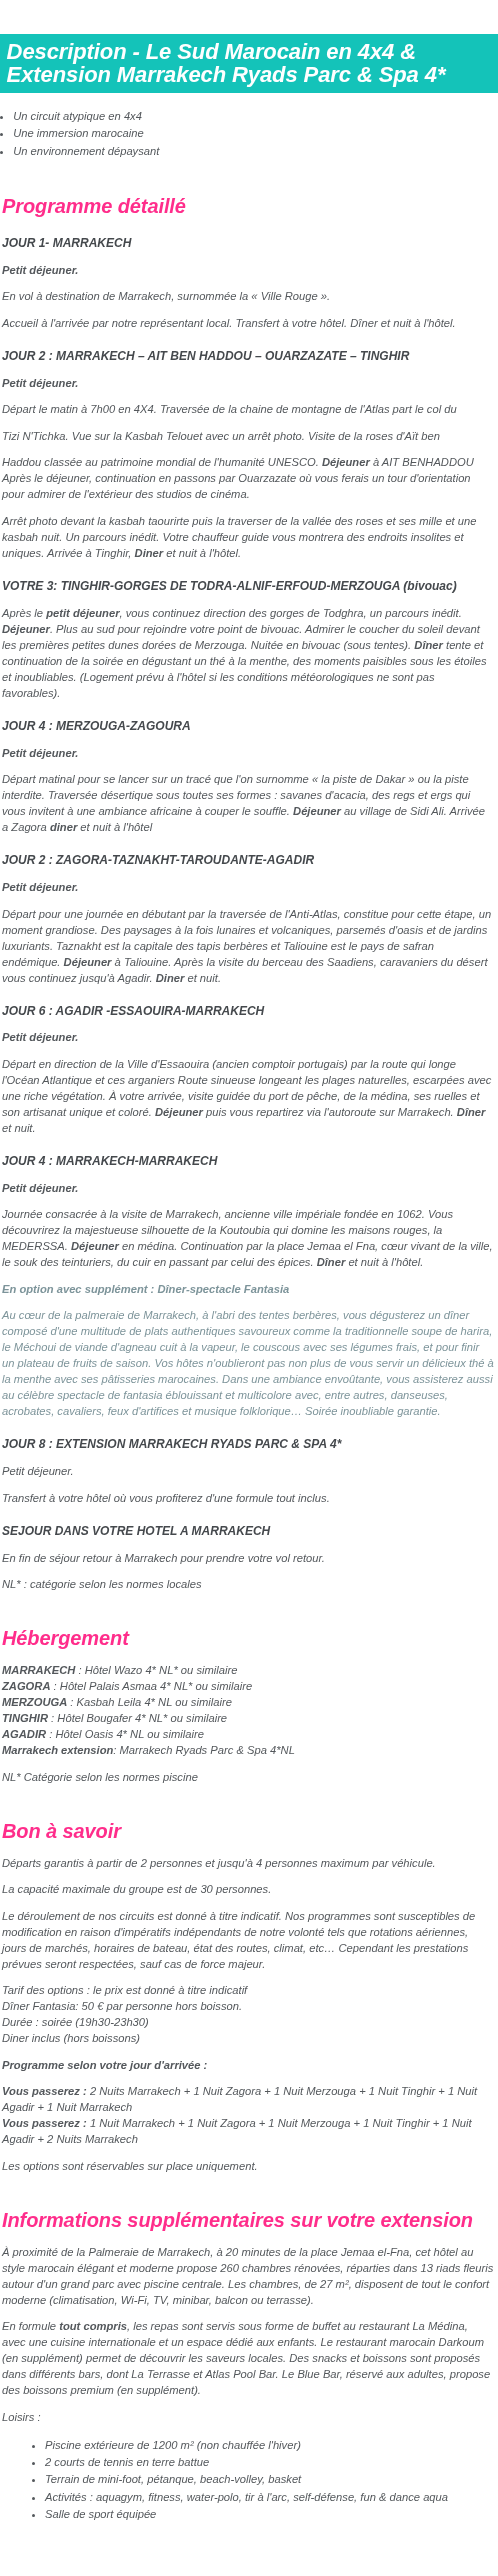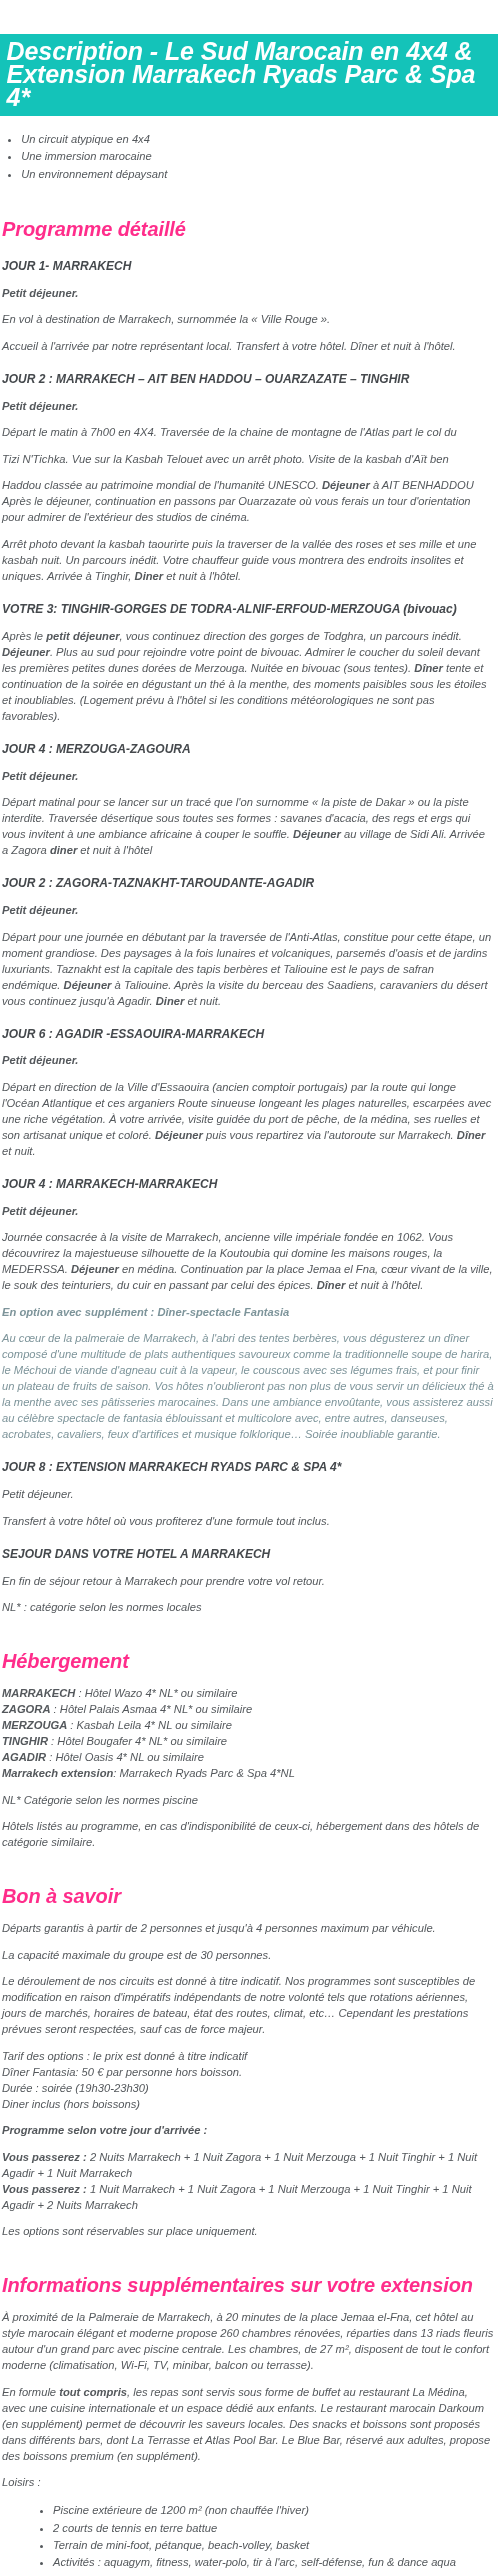--- a/index.html
+++ b/index.html
@@ -18,21 +18,21 @@
     -webkit-font-smoothing:antialiased;
   }
   .banner{
     background:var(--teal);
     color:#ffffff;
     margin-top:34px;
     padding:6px 9.2px 7.2px 6.6px;
   }
   .banner h1{
     margin:0;
-    font-size:25px;
+    font-size:22px;
     line-height:23px;
     font-weight:bold;
     letter-spacing:-0.1px;
   }
   main{
     padding:2.6px 4px 18.4px 2px;
   }
   main p{
     font-size:11.2px;
     line-height:16px;
@@ -58,21 +58,20 @@
     margin:12px 0;
     padding-left:11.2px;
     list-style:disc;
   }
   main ul.indent{
     padding-left:43px;
   }
   main li{
     font-size:11.2px;
     line-height:17.4px;
-    margin-left:8px;
   }
   .muted{color:var(--muted);}
   .bold{font-weight:bold;}
   strong{font-weight:bold;}
 </style>
 </head>
 <body>
 
 <header class="banner">
   <h1>Description - Le Sud Marocain en 4x4 &amp; Extension Marrakech Ryads Parc &amp; Spa 4*</h1>
@@ -85,21 +84,21 @@
       <li>Un environnement dépaysant</li>
     </ul>
     <h2>Programme détaillé</h2>
     <h3>JOUR 1- MARRAKECH</h3>
     <p class="bold"><span>Petit déjeuner.</span></p>
     <p><span>En vol à destination de Marrakech, surnommée la « Ville Rouge ».</span></p>
     <p><span>Accueil à l'arrivée par notre représentant local. Transfert à votre hôtel. Dîner et nuit à l'hôtel.</span></p>
     <h3>JOUR 2 : MARRAKECH – AIT BEN HADDOU – OUARZAZATE – TINGHIR</h3>
     <p class="bold"><span>Petit déjeuner.</span></p>
     <p><span>Départ le matin à 7h00 en 4X4. Traversée de la chaine de montagne de l'Atlas part le col du</span></p>
-    <p><span>Tizi N'Tichka. Vue sur la Kasbah Telouet avec un arrêt photo. Visite de la kasbah d'Aït ben</span></p>
+    <p><span>Tizi N'Tichka. Vue sur la Kasbah Telouet avec un arrêt photo. Visite de la roses d'Aït ben</span></p>
     <p><span>Haddou classée au patrimoine mondial de l'humanité UNESCO. </span><strong>Déjeuner</strong><span> à AIT BENHADDOU Après le déjeuner, continuation en passons par Ouarzazate où vous ferais un tour d'orientation pour admirer de l'extérieur des studios de cinéma.</span></p>
     <p><span>Arrêt photo devant la kasbah taourirte puis la traverser de la vallée des roses et ses mille et une kasbah nuit. Un parcours inédit. Votre chauffeur guide vous montrera des endroits insolites et uniques. Arrivée à Tinghir, </span><strong>Diner</strong><span> et nuit à l'hôtel.</span></p>
     <h3>VOTRE 3: TINGHIR-GORGES DE TODRA-ALNIF-ERFOUD-MERZOUGA (bivouac)</h3>
     <p><span>Après le </span><strong>petit déjeuner</strong><span>, vous continuez direction des gorges de Todghra, un parcours inédit. </span><strong>Déjeuner</strong><span>. Plus au sud pour rejoindre votre point de bivouac. Admirer le coucher du soleil devant les premières petites dunes dorées de Merzouga. Nuitée en bivouac (sous tentes). </span><strong>Dîner</strong><span> tente et continuation de la soirée en dégustant un thé à la menthe, des moments paisibles sous les étoiles et inoubliables. (Logement prévu à l'hôtel si les conditions météorologiques ne sont pas favorables).</span></p>
     <h3>JOUR 4 : MERZOUGA-ZAGOURA</h3>
     <p class="bold"><span>Petit déjeuner.</span></p>
     <p><span>Départ matinal pour se lancer sur un tracé que l'on surnomme « la piste de Dakar » ou la piste interdite. Traversée désertique sous toutes ses formes : savanes d'acacia, des regs et ergs qui vous invitent à une ambiance africaine à couper le souffle. </span><strong>Déjeuner</strong><span> au village de Sidi Ali. Arrivée a Zagora </span><strong>diner</strong><span> et nuit à l'hôtel</span></p>
     <h3>JOUR 2 : ZAGORA-TAZNAKHT-TAROUDANTE-AGADIR</h3>
     <p class="bold"><span>Petit déjeuner.</span></p>
     <p><span>Départ pour une journée en débutant par la traversée de l'Anti-Atlas, constitue pour cette étape, un moment grandiose. Des paysages à la fois lunaires et volcaniques, parsemés d'oasis et de jardins luxuriants. Taznakht est la capitale des tapis berbères et Taliouine est le pays de safran endémique. </span><strong>Déjeuner</strong><span> à Taliouine. Après la visite du berceau des Saadiens, caravaniers du désert vous continuez jusqu'à Agadir. </span><strong>Diner</strong><span> et nuit.</span></p>
@@ -113,21 +112,20 @@
     <p class="muted"><span>Au cœur de la palmeraie de Marrakech, à l'abri des tentes berbères, vous dégusterez un dîner composé d'une multitude de plats authentiques savoureux comme la traditionnelle soupe de harira, le Méchoui de viande d'agneau cuit à la vapeur, le couscous avec ses légumes frais, et pour finir un plateau de fruits de saison. Vos hôtes n'oublieront pas non plus de vous servir un délicieux thé à la menthe avec ses pâtisseries marocaines. Dans une ambiance envoûtante, vous assisterez aussi au célèbre spectacle de fantasia éblouissant et multicolore avec, entre autres, danseuses, acrobates, cavaliers, feux d'artifices et musique folklorique… Soirée inoubliable garantie.</span></p>
     <h3>JOUR 8 : EXTENSION MARRAKECH RYADS PARC &amp; SPA 4*</h3>
     <p><span>Petit déjeuner.</span></p>
     <p><span>Transfert à votre hôtel où vous profiterez d'une formule tout inclus.</span></p>
     <h3>SEJOUR DANS VOTRE HOTEL A MARRAKECH</h3>
     <p><span>En fin de séjour retour à Marrakech pour prendre votre vol retour.</span></p>
     <p><span>NL* : catégorie selon les normes locales</span></p>
     <h2>Hébergement</h2>
     <p><strong>MARRAKECH</strong><span> : Hôtel Wazo 4* NL* ou similaire</span><br><strong>ZAGORA</strong><span> : Hôtel Palais Asmaa 4* NL* ou similaire</span><br><strong>MERZOUGA</strong><span> : Kasbah Leila 4* NL ou similaire</span><br><strong>TINGHIR</strong><span> : Hôtel Bougafer 4* NL* ou similaire</span><br><strong>AGADIR</strong><span> : Hôtel Oasis 4* NL ou similaire</span><br><strong>Marrakech extension</strong><span>: Marrakech Ryads Parc &amp; Spa 4*NL</span></p>
     <p><span>NL* Catégorie selon les normes piscine</span></p>
-    <p><span>Hôtels listés au programme, en cas d'indisponibilité de ceux-ci, hébergement dans des hôtels de catégorie similaire.</span></p>
     <h2>Bon à savoir</h2>
     <p><span>Départs garantis à partir de 2 personnes et jusqu'à 4 personnes maximum par véhicule.</span></p>
     <p><span>La capacité maximale du groupe est de 30 personnes.</span></p>
     <p><span>Le déroulement de nos circuits est donné à titre indicatif. Nos programmes sont susceptibles de modification en raison d'impératifs indépendants de notre volonté tels que rotations aériennes, jours de marchés, horaires de bateau, état des routes, climat, etc… Cependant les prestations prévues seront respectées, sauf cas de force majeur.</span></p>
     <p><span>Tarif des options : le prix est donné à titre indicatif</span><br><span>Dîner Fantasia: 50 € par personne hors boisson.</span><br><span>Durée : soirée (19h30-23h30)</span><br><span>Diner inclus (hors boissons)</span></p>
     <p class="bold"><span>Programme selon votre jour d'arrivée :</span></p>
     <p><strong>Vous passerez :</strong><span> 2 Nuits Marrakech + 1 Nuit Zagora + 1 Nuit Merzouga + 1 Nuit Tinghir + 1 Nuit Agadir + 1 Nuit Marrakech</span><br><strong>Vous passerez :</strong><span> 1 Nuit Marrakech + 1 Nuit Zagora + 1 Nuit Merzouga + 1 Nuit Tinghir + 1 Nuit Agadir + 2 Nuits Marrakech</span></p>
     <p><span>Les options sont réservables sur place uniquement.</span></p>
     <h2>Informations supplémentaires sur votre extension</h2>
     <p><span>À proximité de la Palmeraie de Marrakech, à 20 minutes de la place Jemaa el-Fna, cet hôtel au style marocain élégant et moderne propose 260 chambres rénovées, réparties dans 13 riads fleuris autour d'un grand parc avec piscine centrale. Les chambres, de 27 m², disposent de tout le confort moderne (climatisation, Wi-Fi, TV, minibar, balcon ou terrasse).</span></p>

